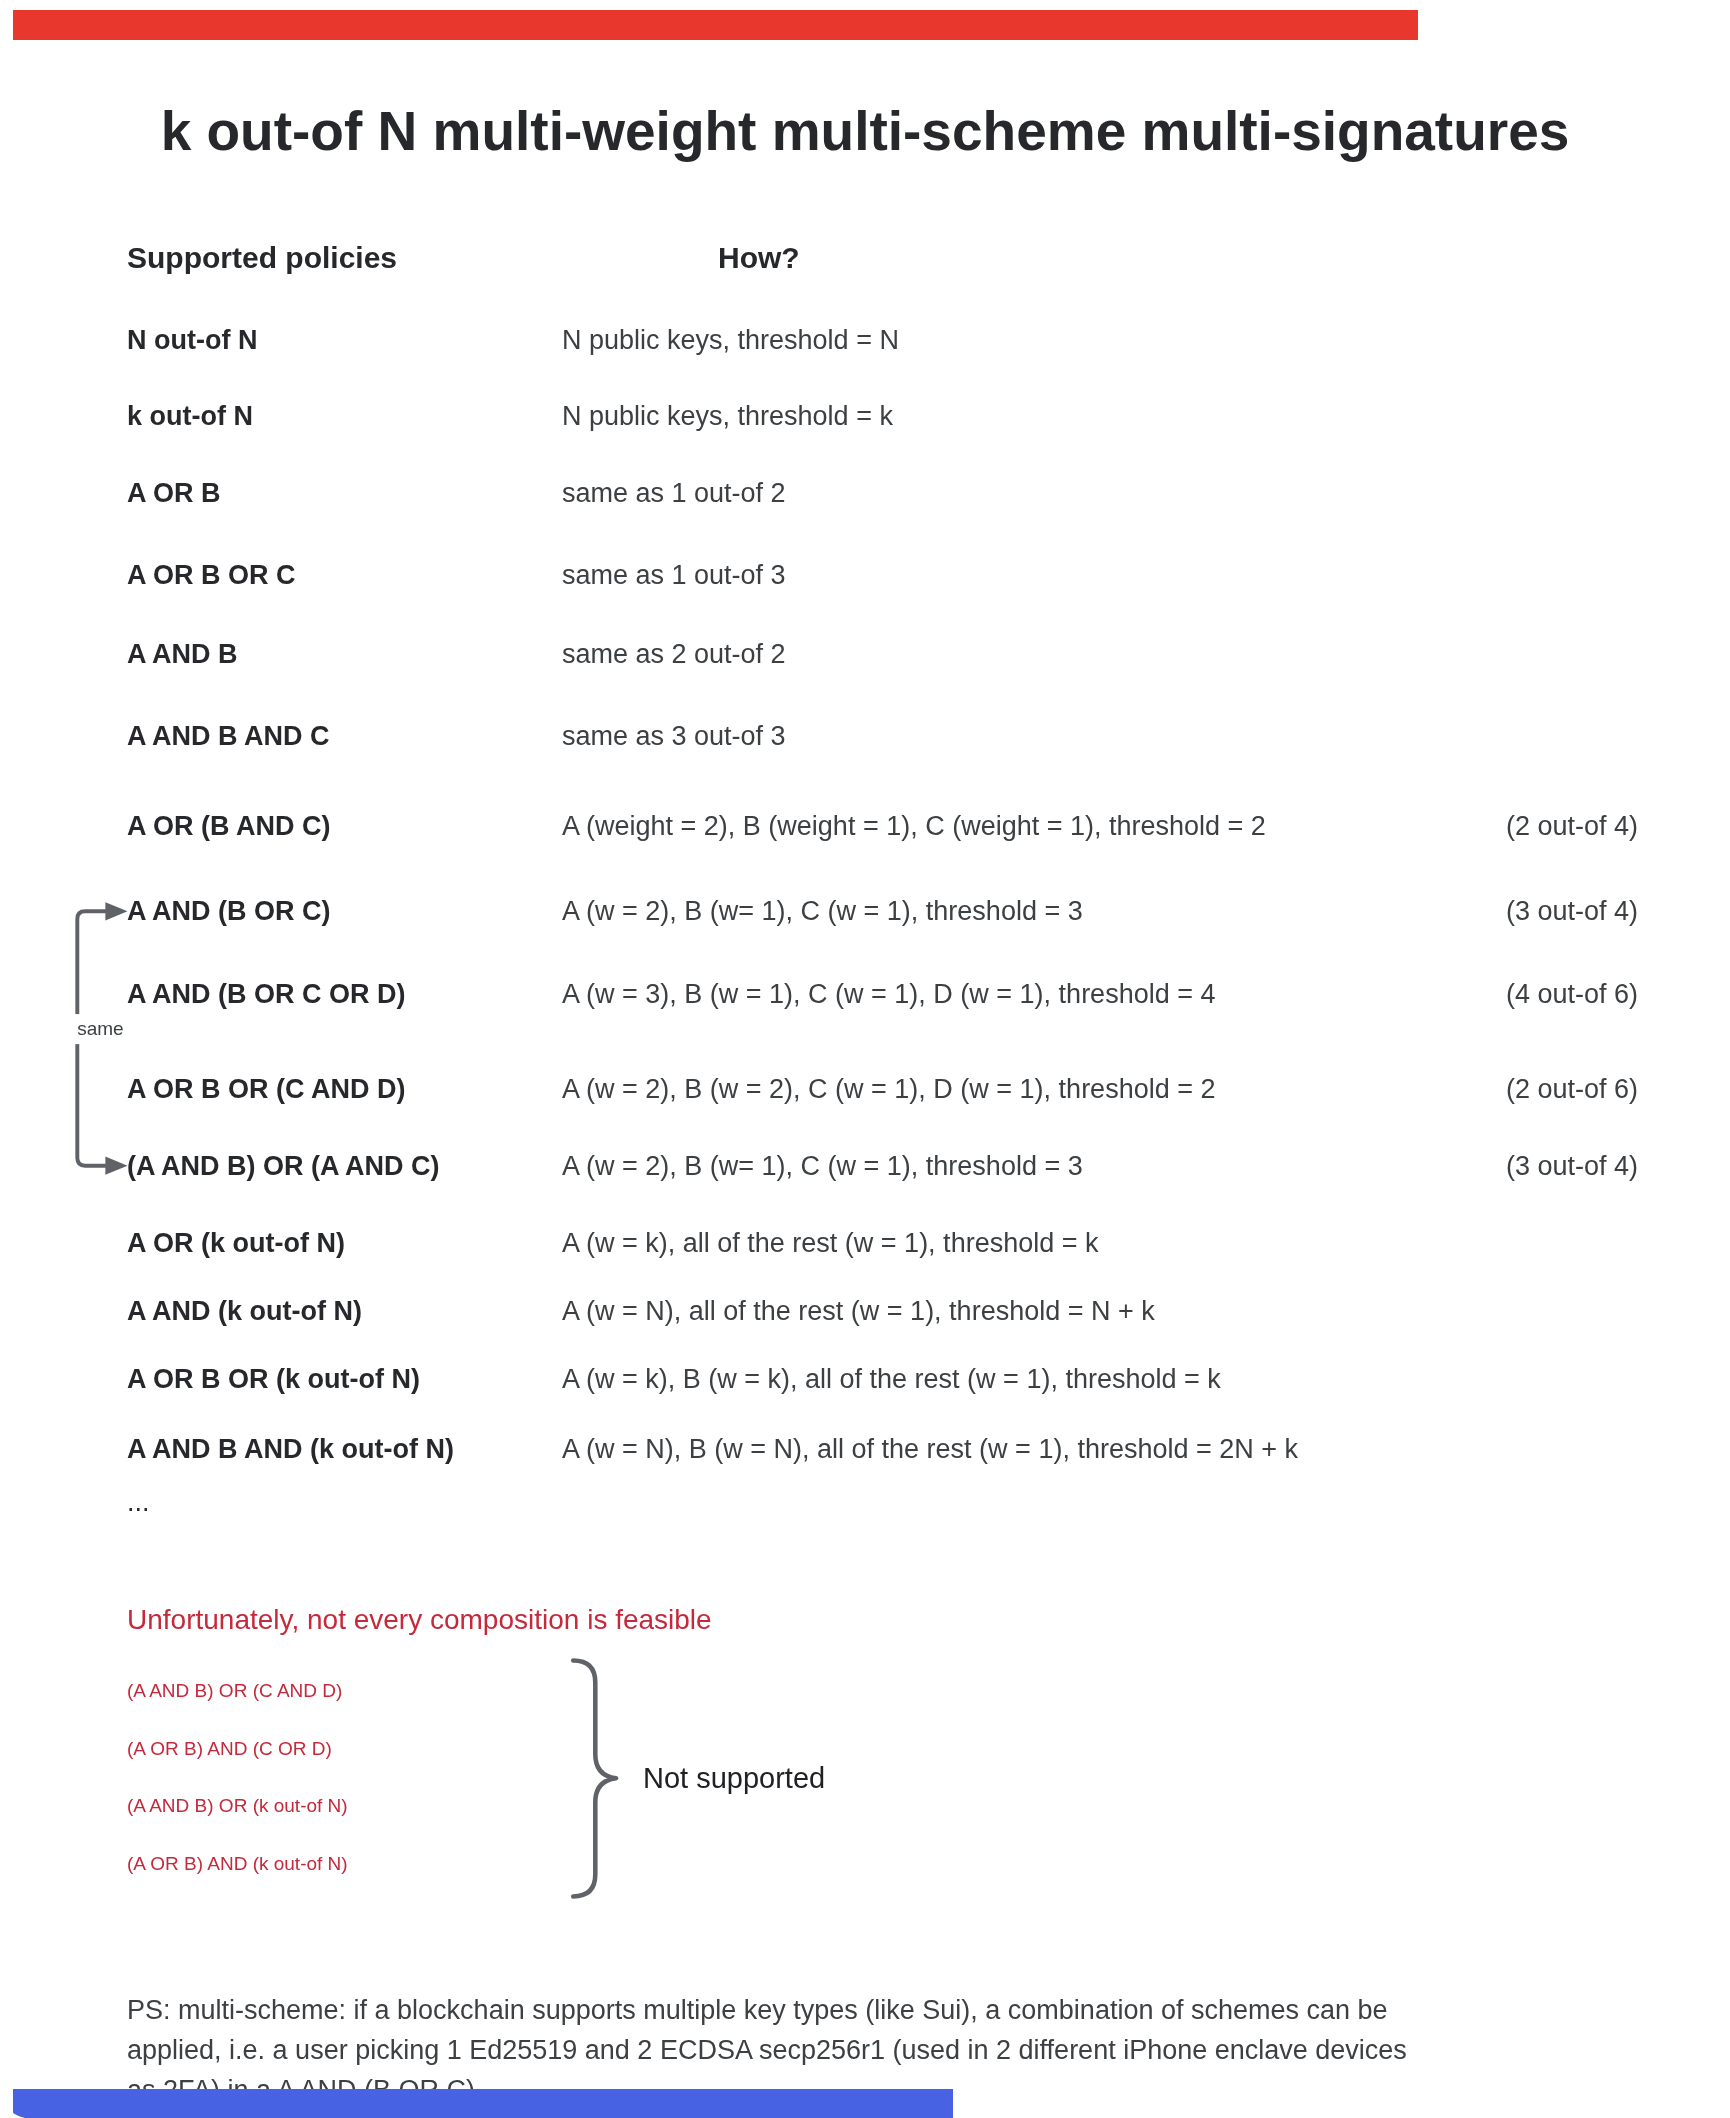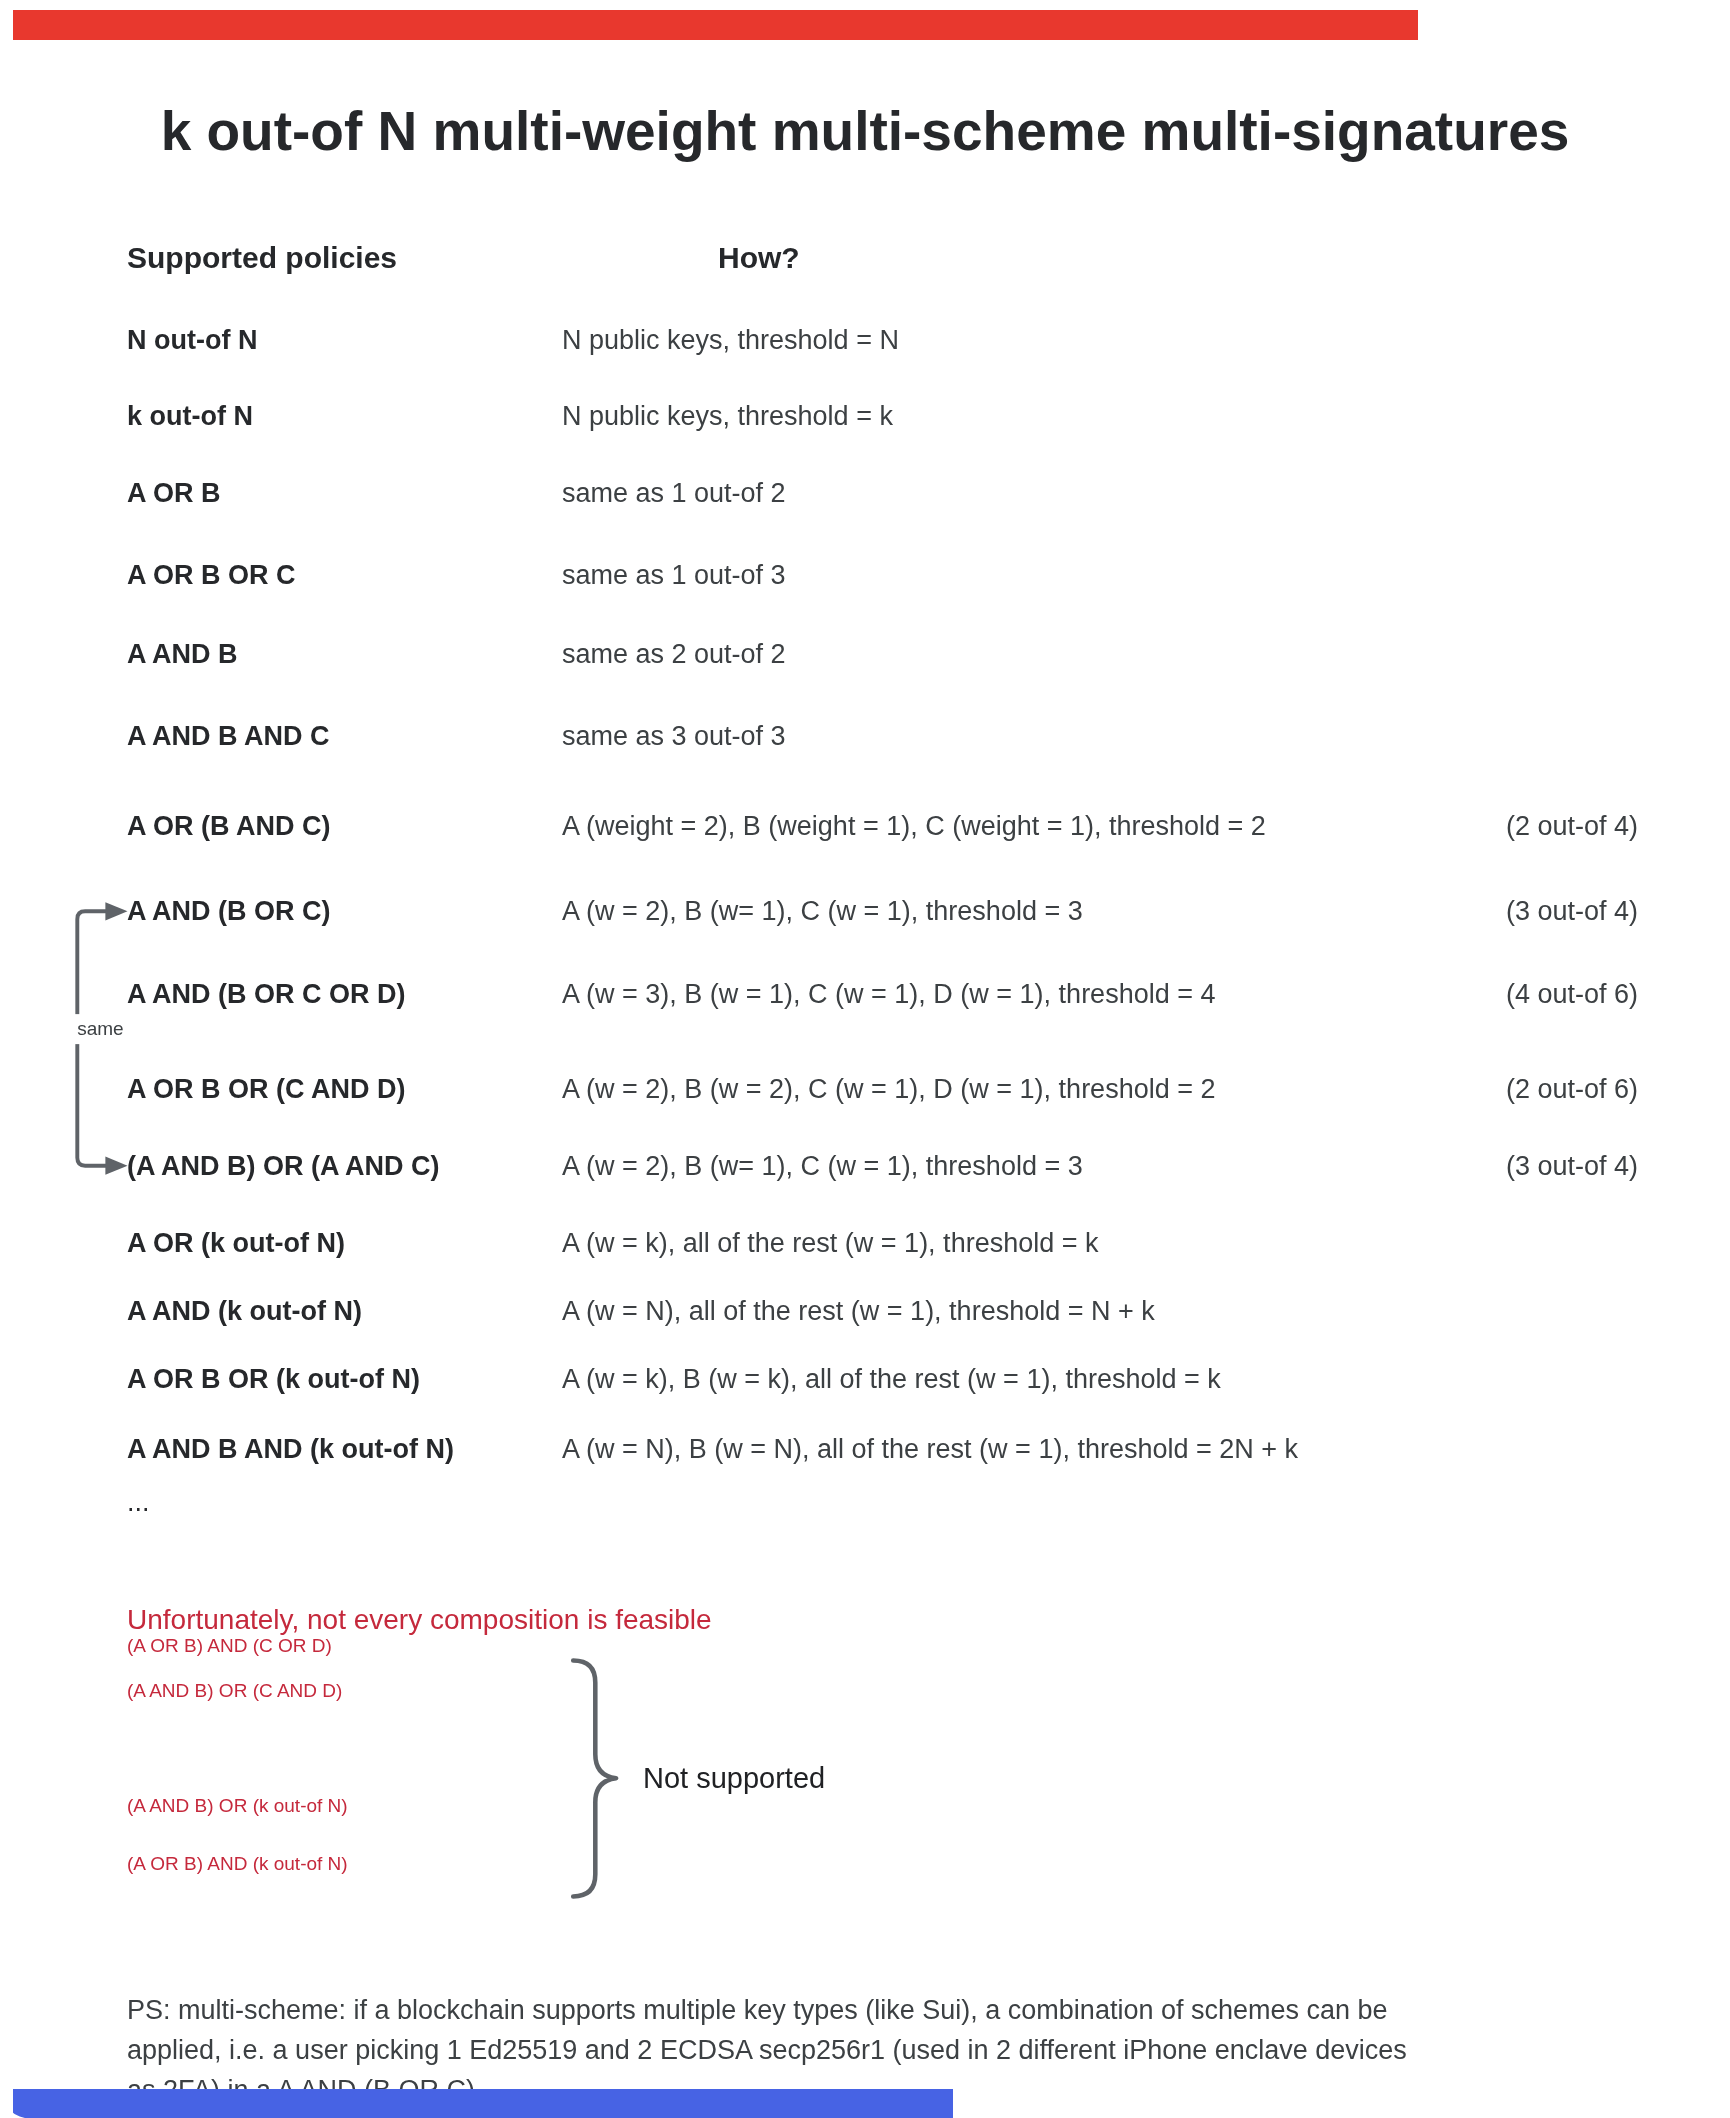--- a/index.html
+++ b/index.html
@@ -154,21 +154,21 @@
 
   <svg class="same-svg" width="95" height="287" viewBox="0 0 145 440">
     <path d="M 108 25 L 75 25 Q 63 25 63 37 L 63 403 Q 63 415 75 415 L 108 415" fill="none" stroke="#5f6368" stroke-width="6" stroke-linecap="round" stroke-linejoin="round"></path>
     <polygon points="106,11 140,25 106,39" fill="#5f6368"></polygon>
     <polygon points="106,401 140,415 106,429" fill="#5f6368"></polygon>
   </svg>
   <div class="same-label">same</div>
 
   <div class="red-heading">Unfortunately, not every composition is feasible</div>
   <div class="red-item" style="top:1691px">(A AND B) OR (C AND D)</div>
-  <div class="red-item" style="top:1646px">(A OR B) AND (C OR D)</div>
+  <div class="red-item" style="top:1749px">(A OR B) AND (C OR D)</div>
   <div class="red-item" style="top:1806px">(A AND B) OR (k out-of N)</div>
   <div class="red-item" style="top:1864px">(A OR B) AND (k out-of N)</div>
 
   <svg class="brace-svg" width="65" height="245" viewBox="0 0 100 375">
     <path d="M 8 6 Q 42 6 42 40 L 42 150 Q 42 183 74 187 Q 42 191 42 224 L 42 335 Q 42 369 8 369" fill="none" stroke="#5f6368" stroke-width="7" stroke-linecap="round" stroke-linejoin="round"></path>
   </svg>
   <div class="not-supported">Not supported</div>
 
   <div class="ps-block">
     <div class="ps-line">PS: multi-scheme: if a blockchain supports multiple key types (like Sui), a combination of schemes can be</div>

